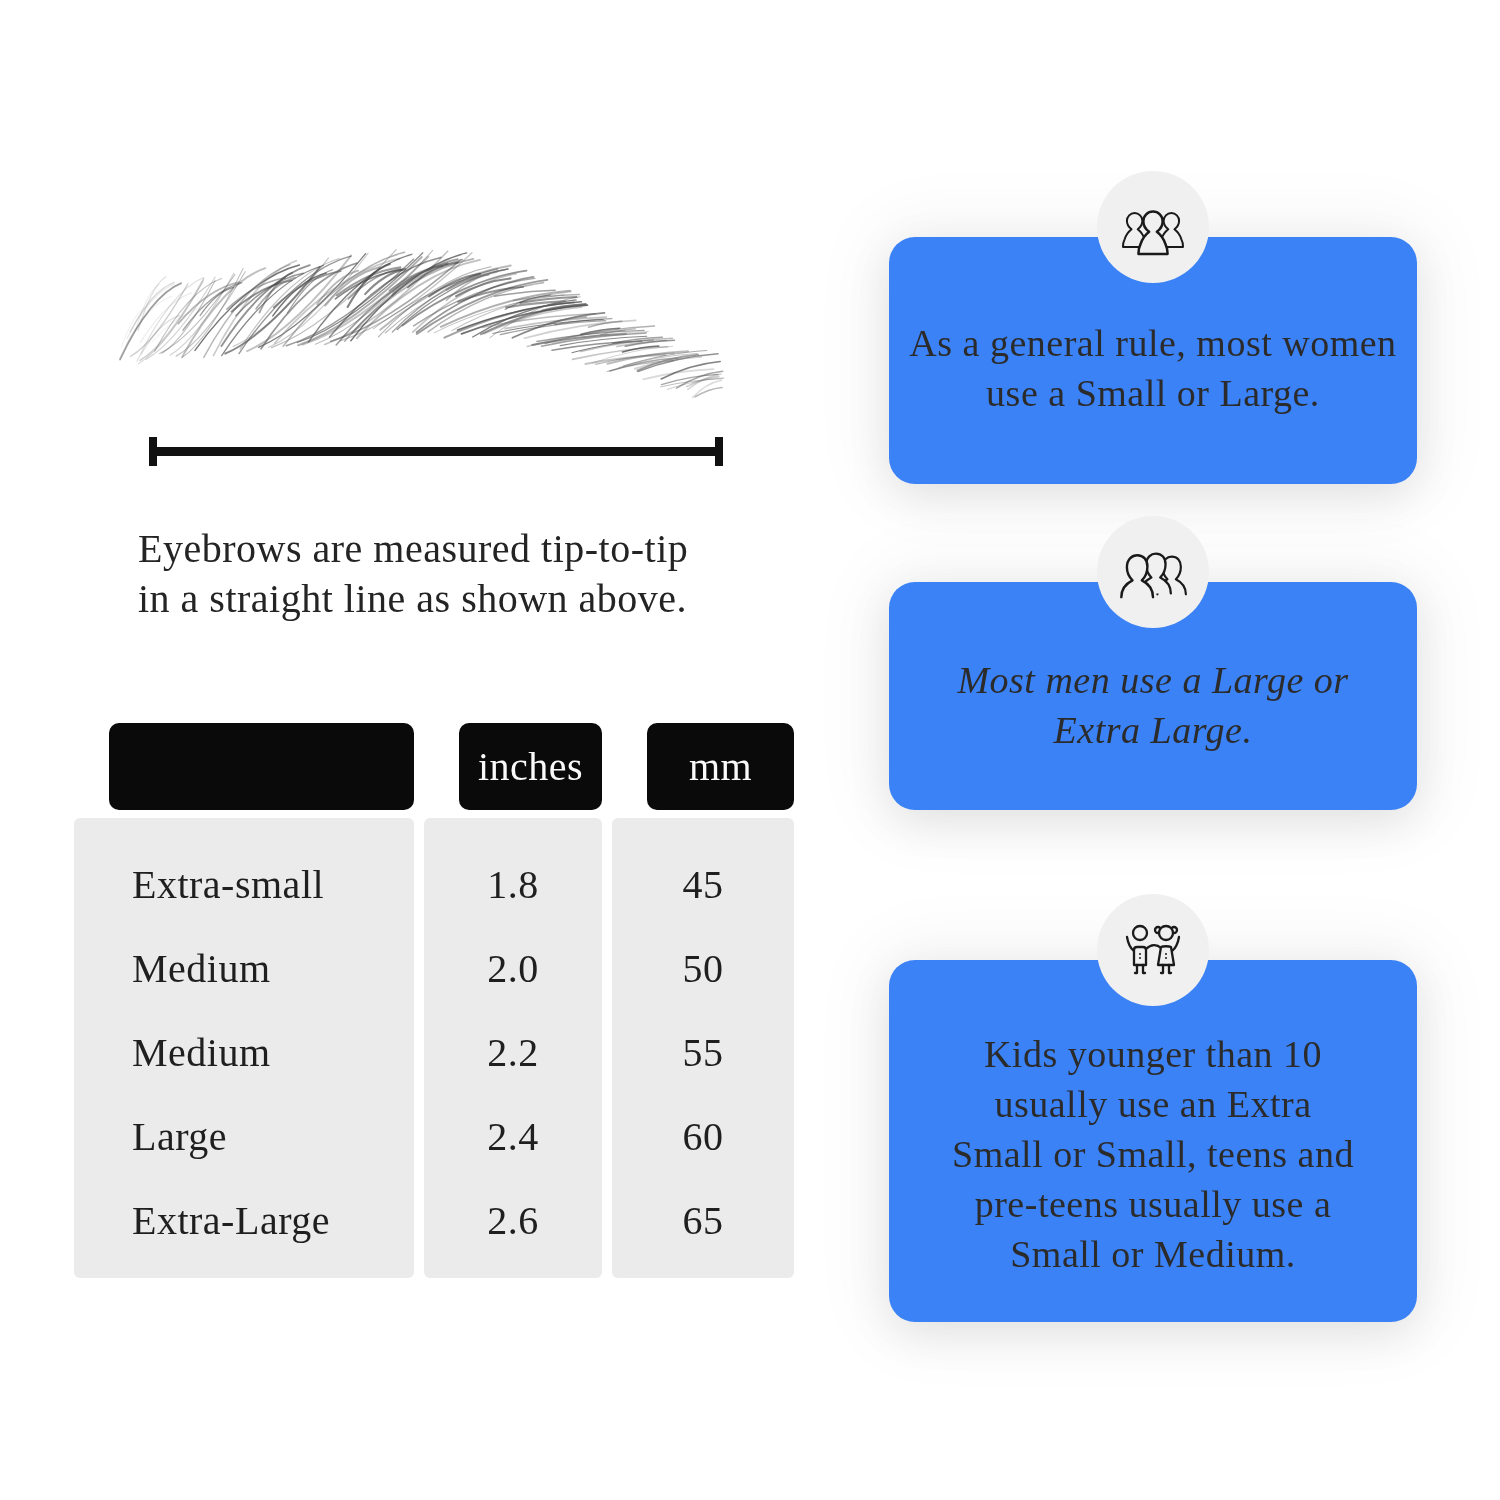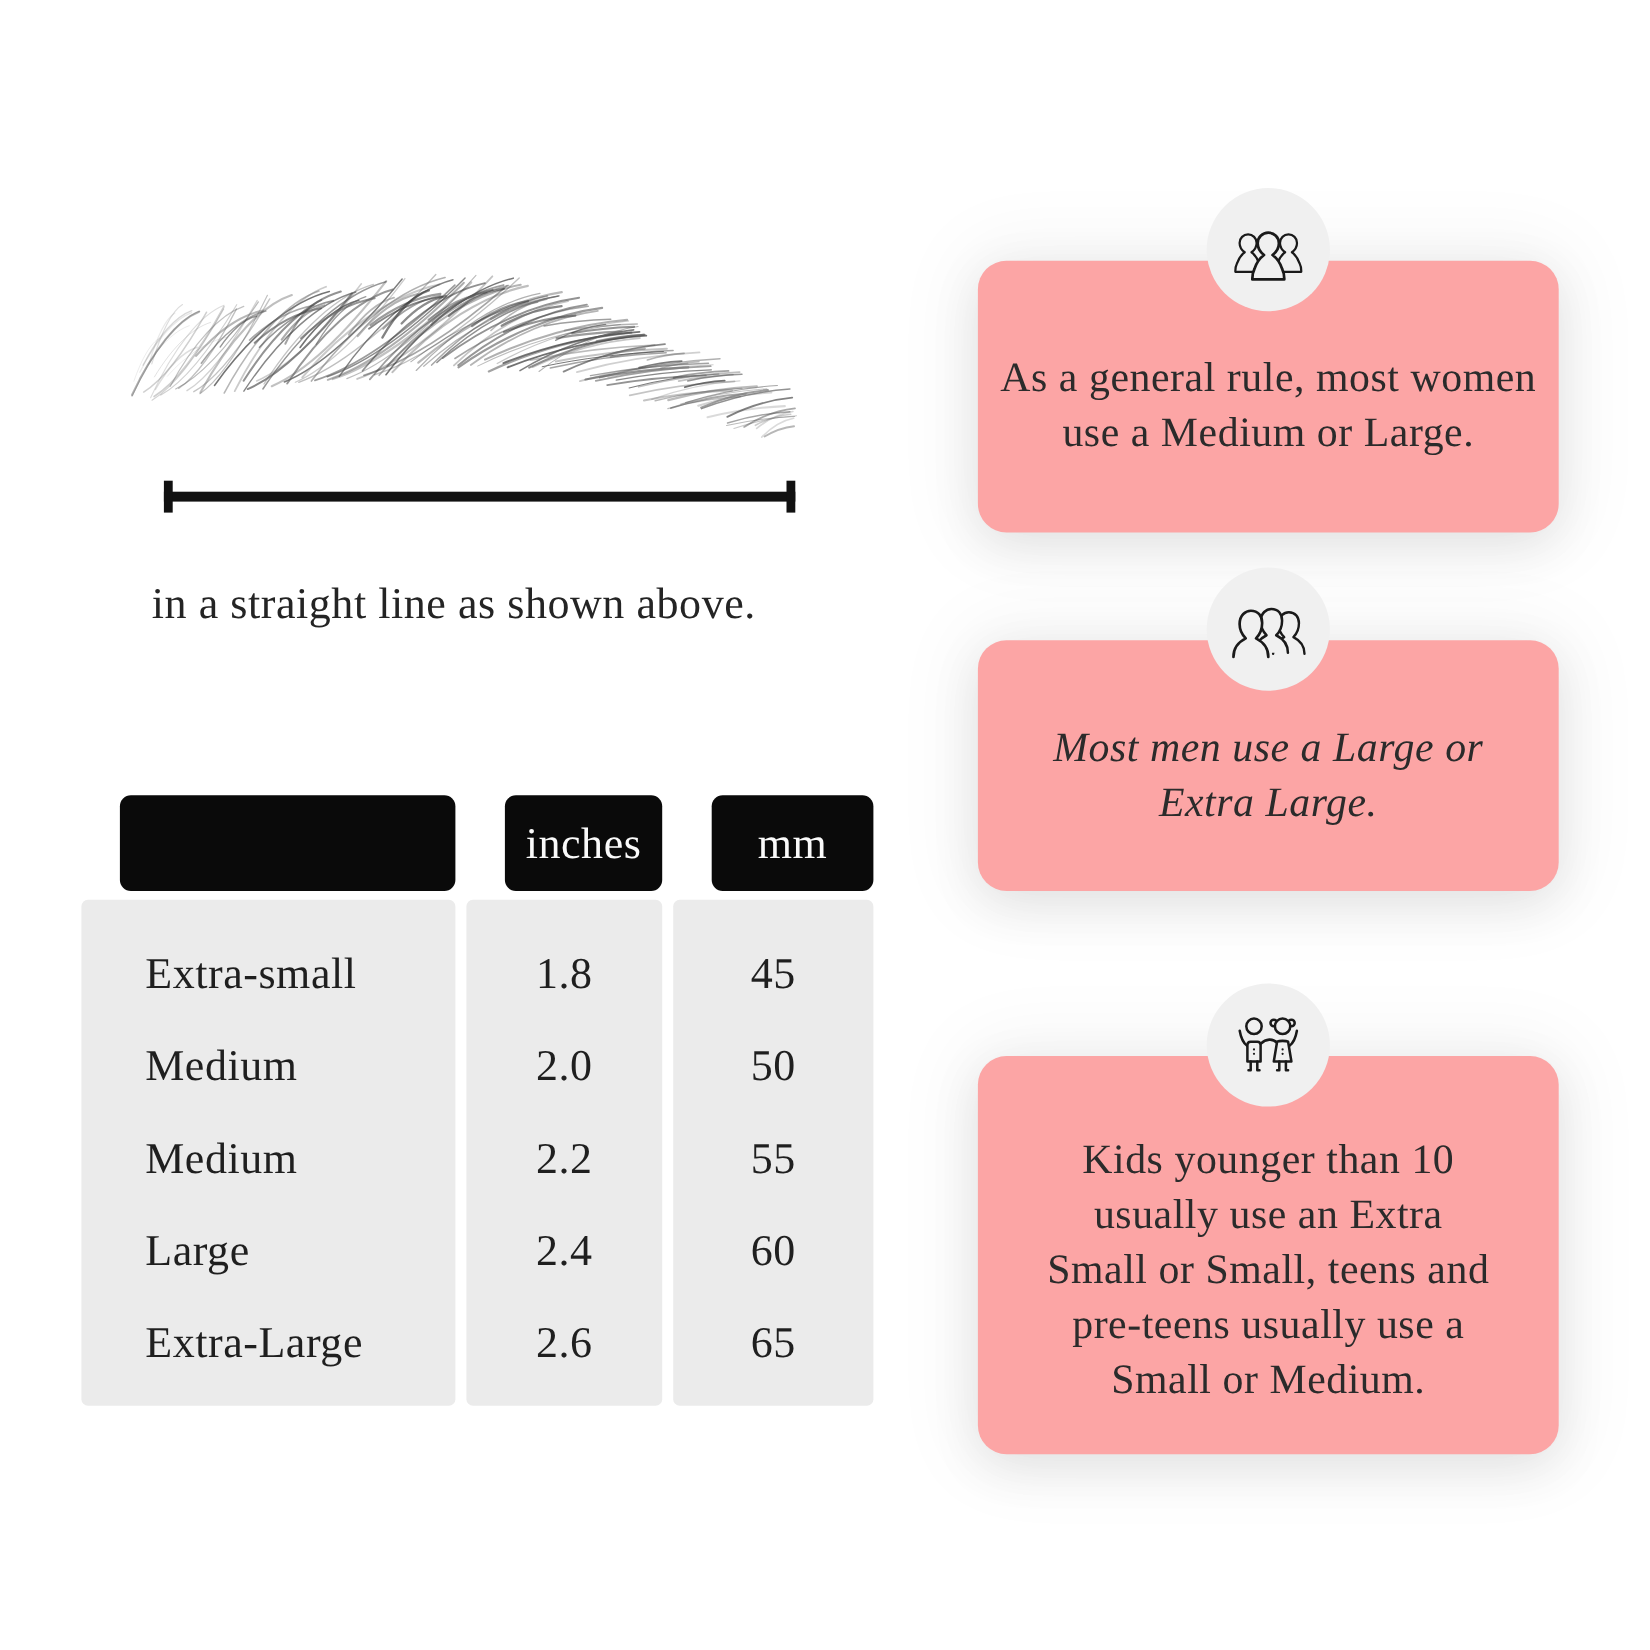--- a/index.html
+++ b/index.html
@@ -42,21 +42,21 @@
   .tbody{
     margin-top:8px;background:#ebebeb;border-radius:6px;
     height:460px;box-sizing:border-box;padding:24px 0 16px 0;
     display:flex;flex-direction:column;
   }
   .trow{height:84px;display:flex;align-items:center;justify-content:center;
         font-size:40px;color:#1f1f1f;letter-spacing:0.5px;}
   .c1 .trow{justify-content:flex-start;padding-left:58px;}
   
   .card{
-    position:absolute;left:889px;width:528px;background:#fca5a5;border-radius:26px;
+    position:absolute;left:889px;width:528px;background:#3b82f6;border-radius:26px;
     box-shadow:0 12px 45px rgba(0,0,0,0.09), 0 0 70px 18px rgba(0,0,0,0.045);
     display:flex;flex-direction:column;align-items:center;justify-content:center;
   }
   .card .badge{
     position:absolute;left:50%;transform:translateX(-50%);
     width:112px;height:112px;border-radius:50%;background:#f0f0f0;
     display:flex;align-items:center;justify-content:center;
   }
   .card-text{
     text-align:center;font-size:38px;line-height:50px;color:#2b2b2b;
@@ -234,20 +234,21 @@
         <path d="M 494.4 95.2 C 510.4 91.9, 528.3 89.8, 544.3 89.2" fill="none" stroke="#3d3d3d" stroke-width="1.61" stroke-opacity="0.48" stroke-linecap="round"></path>
         <path d="M 499.0 98.5 C 514.8 95.2, 532.5 93.1, 548.3 92.5" fill="none" stroke="#6f6f6f" stroke-width="1.64" stroke-opacity="0.42" stroke-linecap="round"></path>
         <path d="M 504.6 104.0 C 516.2 100.7, 529.2 98.6, 540.8 98.0" fill="none" stroke="#424242" stroke-width="1.65" stroke-opacity="0.74" stroke-linecap="round"></path>
         <path d="M 507.2 98.3 C 523.0 95.0, 540.7 92.9, 556.5 92.3" fill="none" stroke="#4b4b4b" stroke-width="1.44" stroke-opacity="0.58" stroke-linecap="round"></path>
       </svg>
   </div>
 
   <div class="ruler"></div>
 
   <div class="caption">
+    <div>Eyebrows are measured tip-to-tip</div>
     <div>in a straight line as shown above.</div>
   </div>
 
   <div class="size-table">
     <div class="tcol c1">
       <div class="thead"></div>
       <div class="tbody">
         <div class="trow">Extra-small</div>
         <div class="trow">Medium</div>
         <div class="trow">Medium</div>
@@ -286,21 +287,21 @@
         <g transform="translate(59,34) scale(0.8)">
           <path d="M -15 20 C -15 16 -14 13 -13 11 C -11 5 -8 1 -4 -2 C -8 -5 -10 -9 -10 -13 A 10 10 0 1 1 10 -13 C 10 -9 8 -5 4 -2 C 8 1 11 5 13 11 C 14 13 15 16 15 20 L 15 21 L -15 21 Z"></path>
         </g>
         <g transform="translate(40,37)">
           <path d="M -15 20 C -15 16 -14 13 -13 11 C -11 5 -8 1 -4 -2 C -8 -5 -10 -9 -10 -13 A 10 10 0 1 1 10 -13 C 10 -9 8 -5 4 -2 C 8 1 11 5 13 11 C 14 13 15 16 15 20 L 15 21 L -15 21 Z"></path>
         </g>
       </svg>
     </div>
     <div class="card-text">
       <div>As a general rule, most women</div>
-      <div>use a Medium or Large.</div>
+      <div>use a Small or Large.</div>
     </div>
   </div>
 
   <div class="card" id="card-men">
     <div class="badge">
       <svg class="icon-svg" width="82" height="60" viewBox="0 0 88 64" fill="#f0f0f0" stroke="#1a1a1a" stroke-width="2.6" stroke-linejoin="round" stroke-linecap="round">
         <g transform="translate(64,38) scale(0.9)">
           <path d="M -17 20 C -17 10 -11 5 -5 2 C -9 -2 -11 -7 -11 -12 C -11 -21 -5 -25 0 -25 C 7 -25 11 -20 11 -13 C 11 -7 9 -2 5 2 C 11 5 17 10 17 20"></path>
         </g>
         <g transform="translate(47,36) scale(0.95)">

